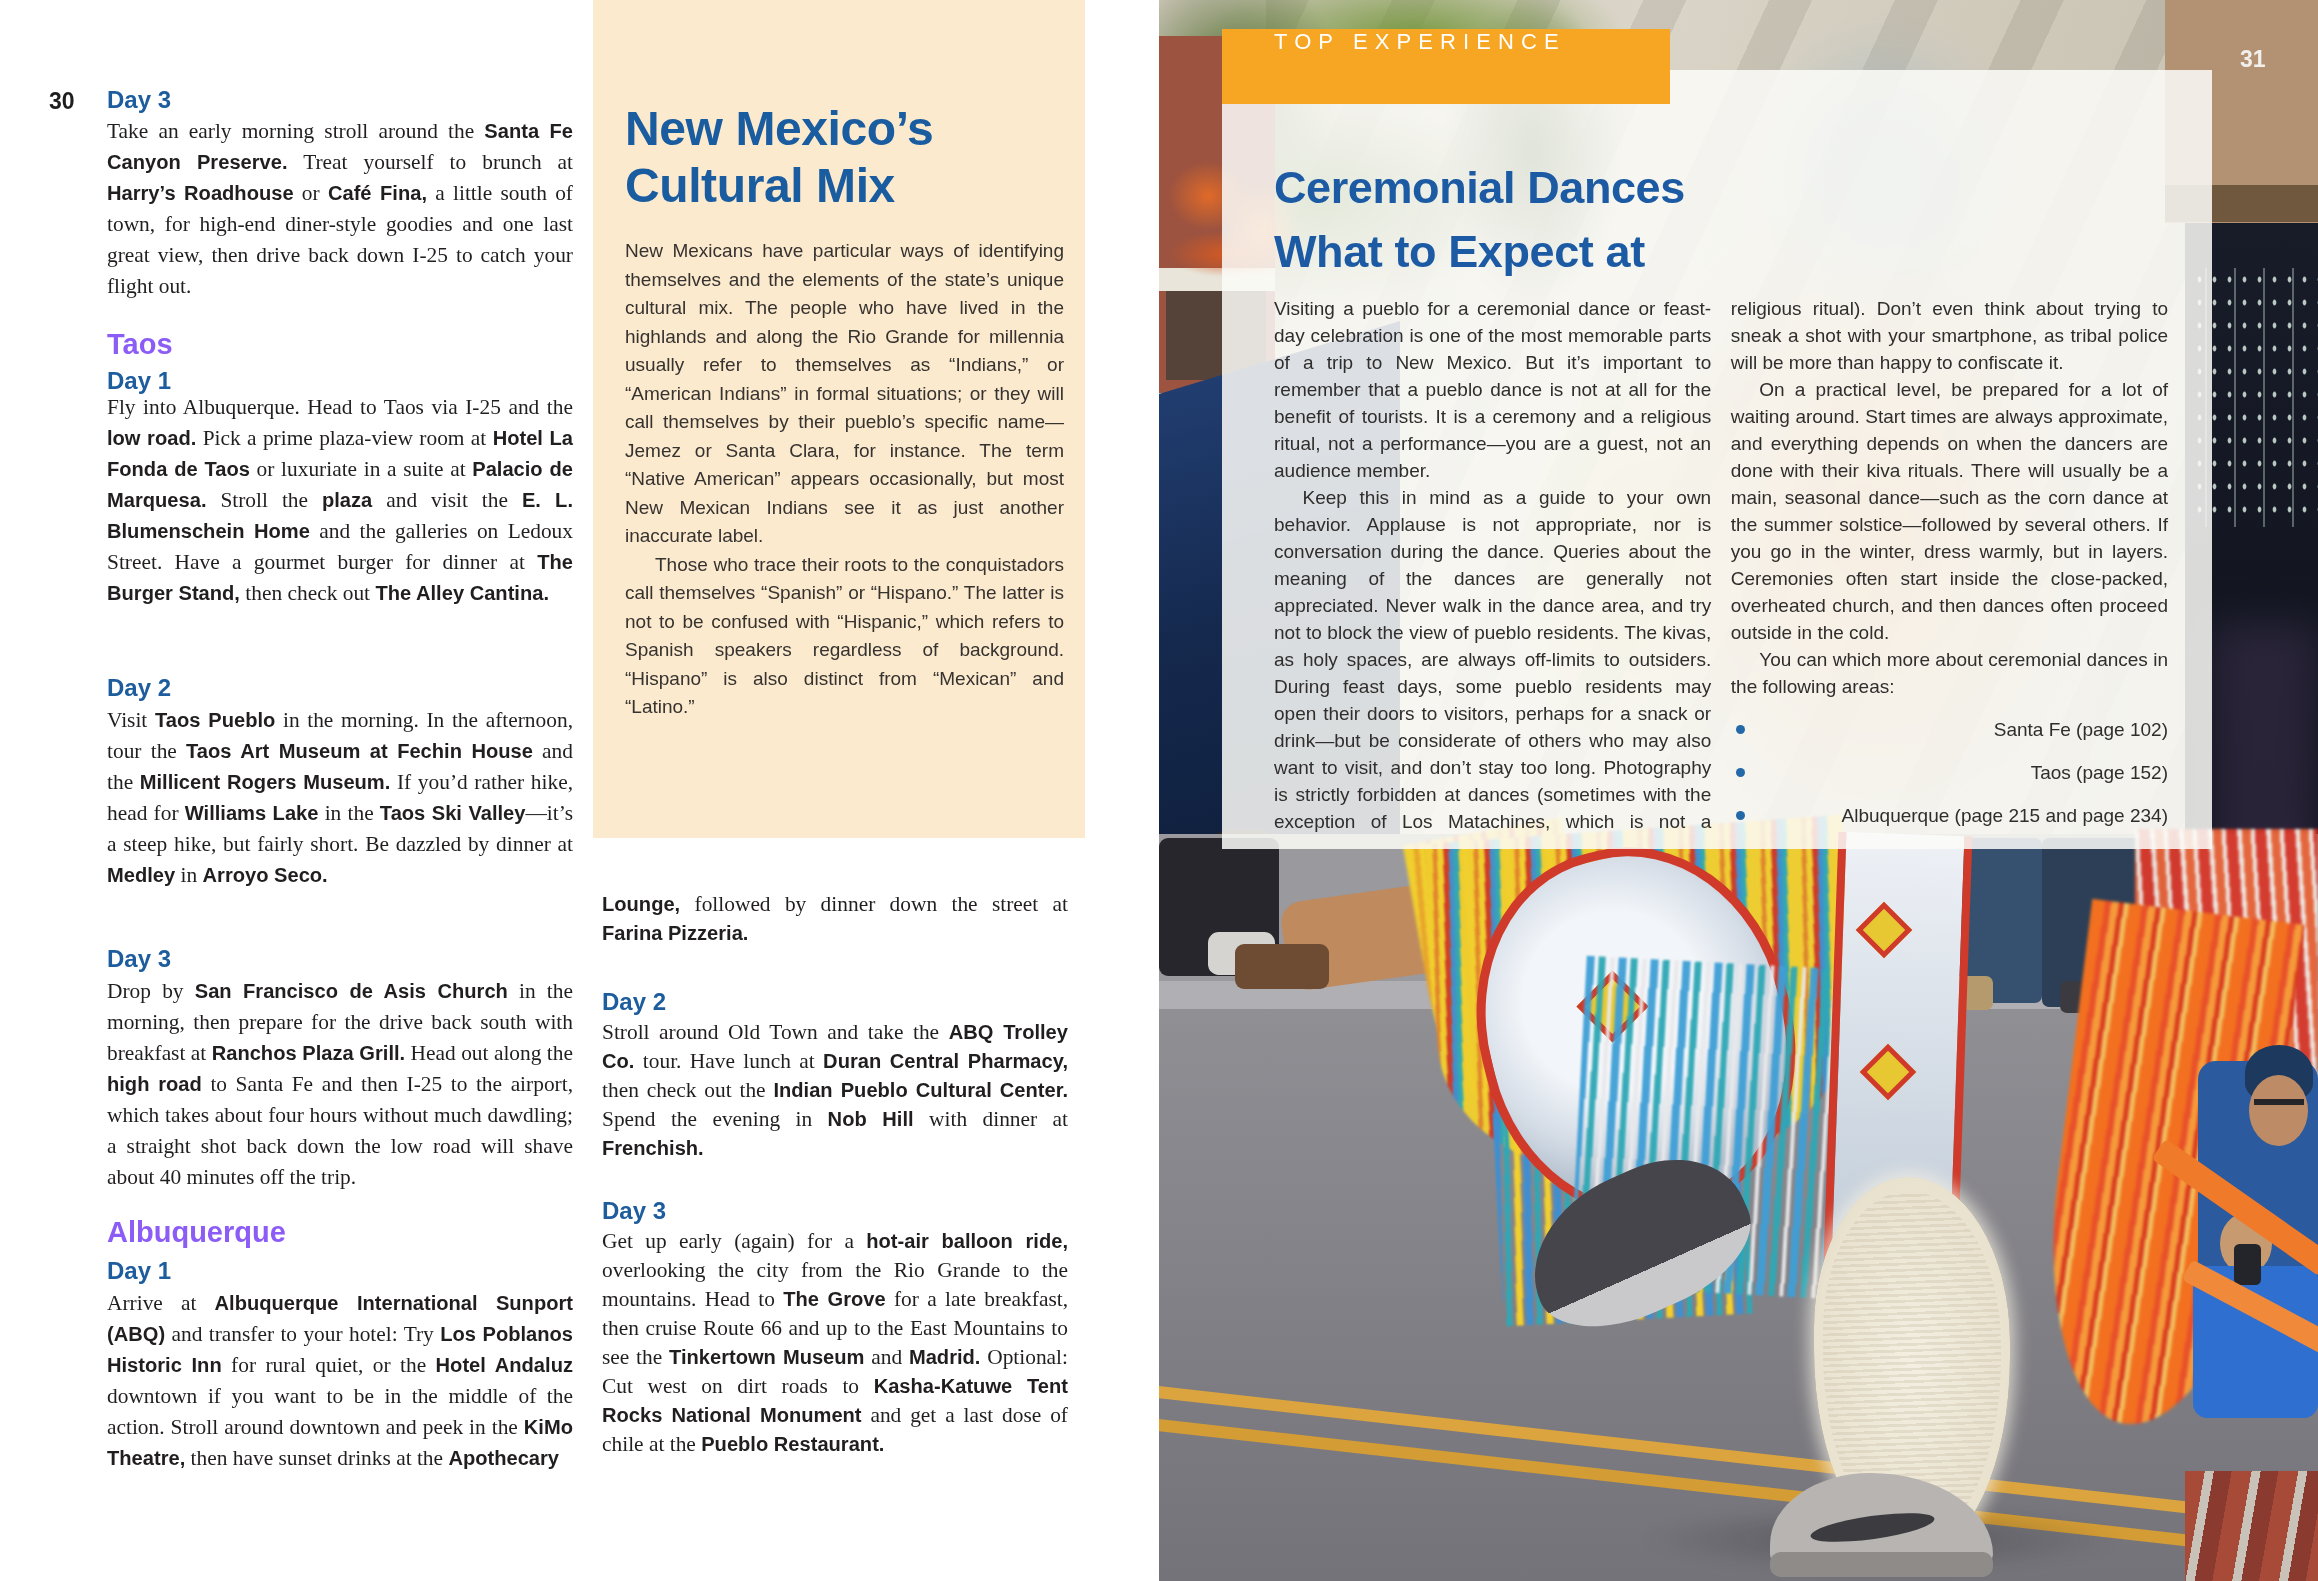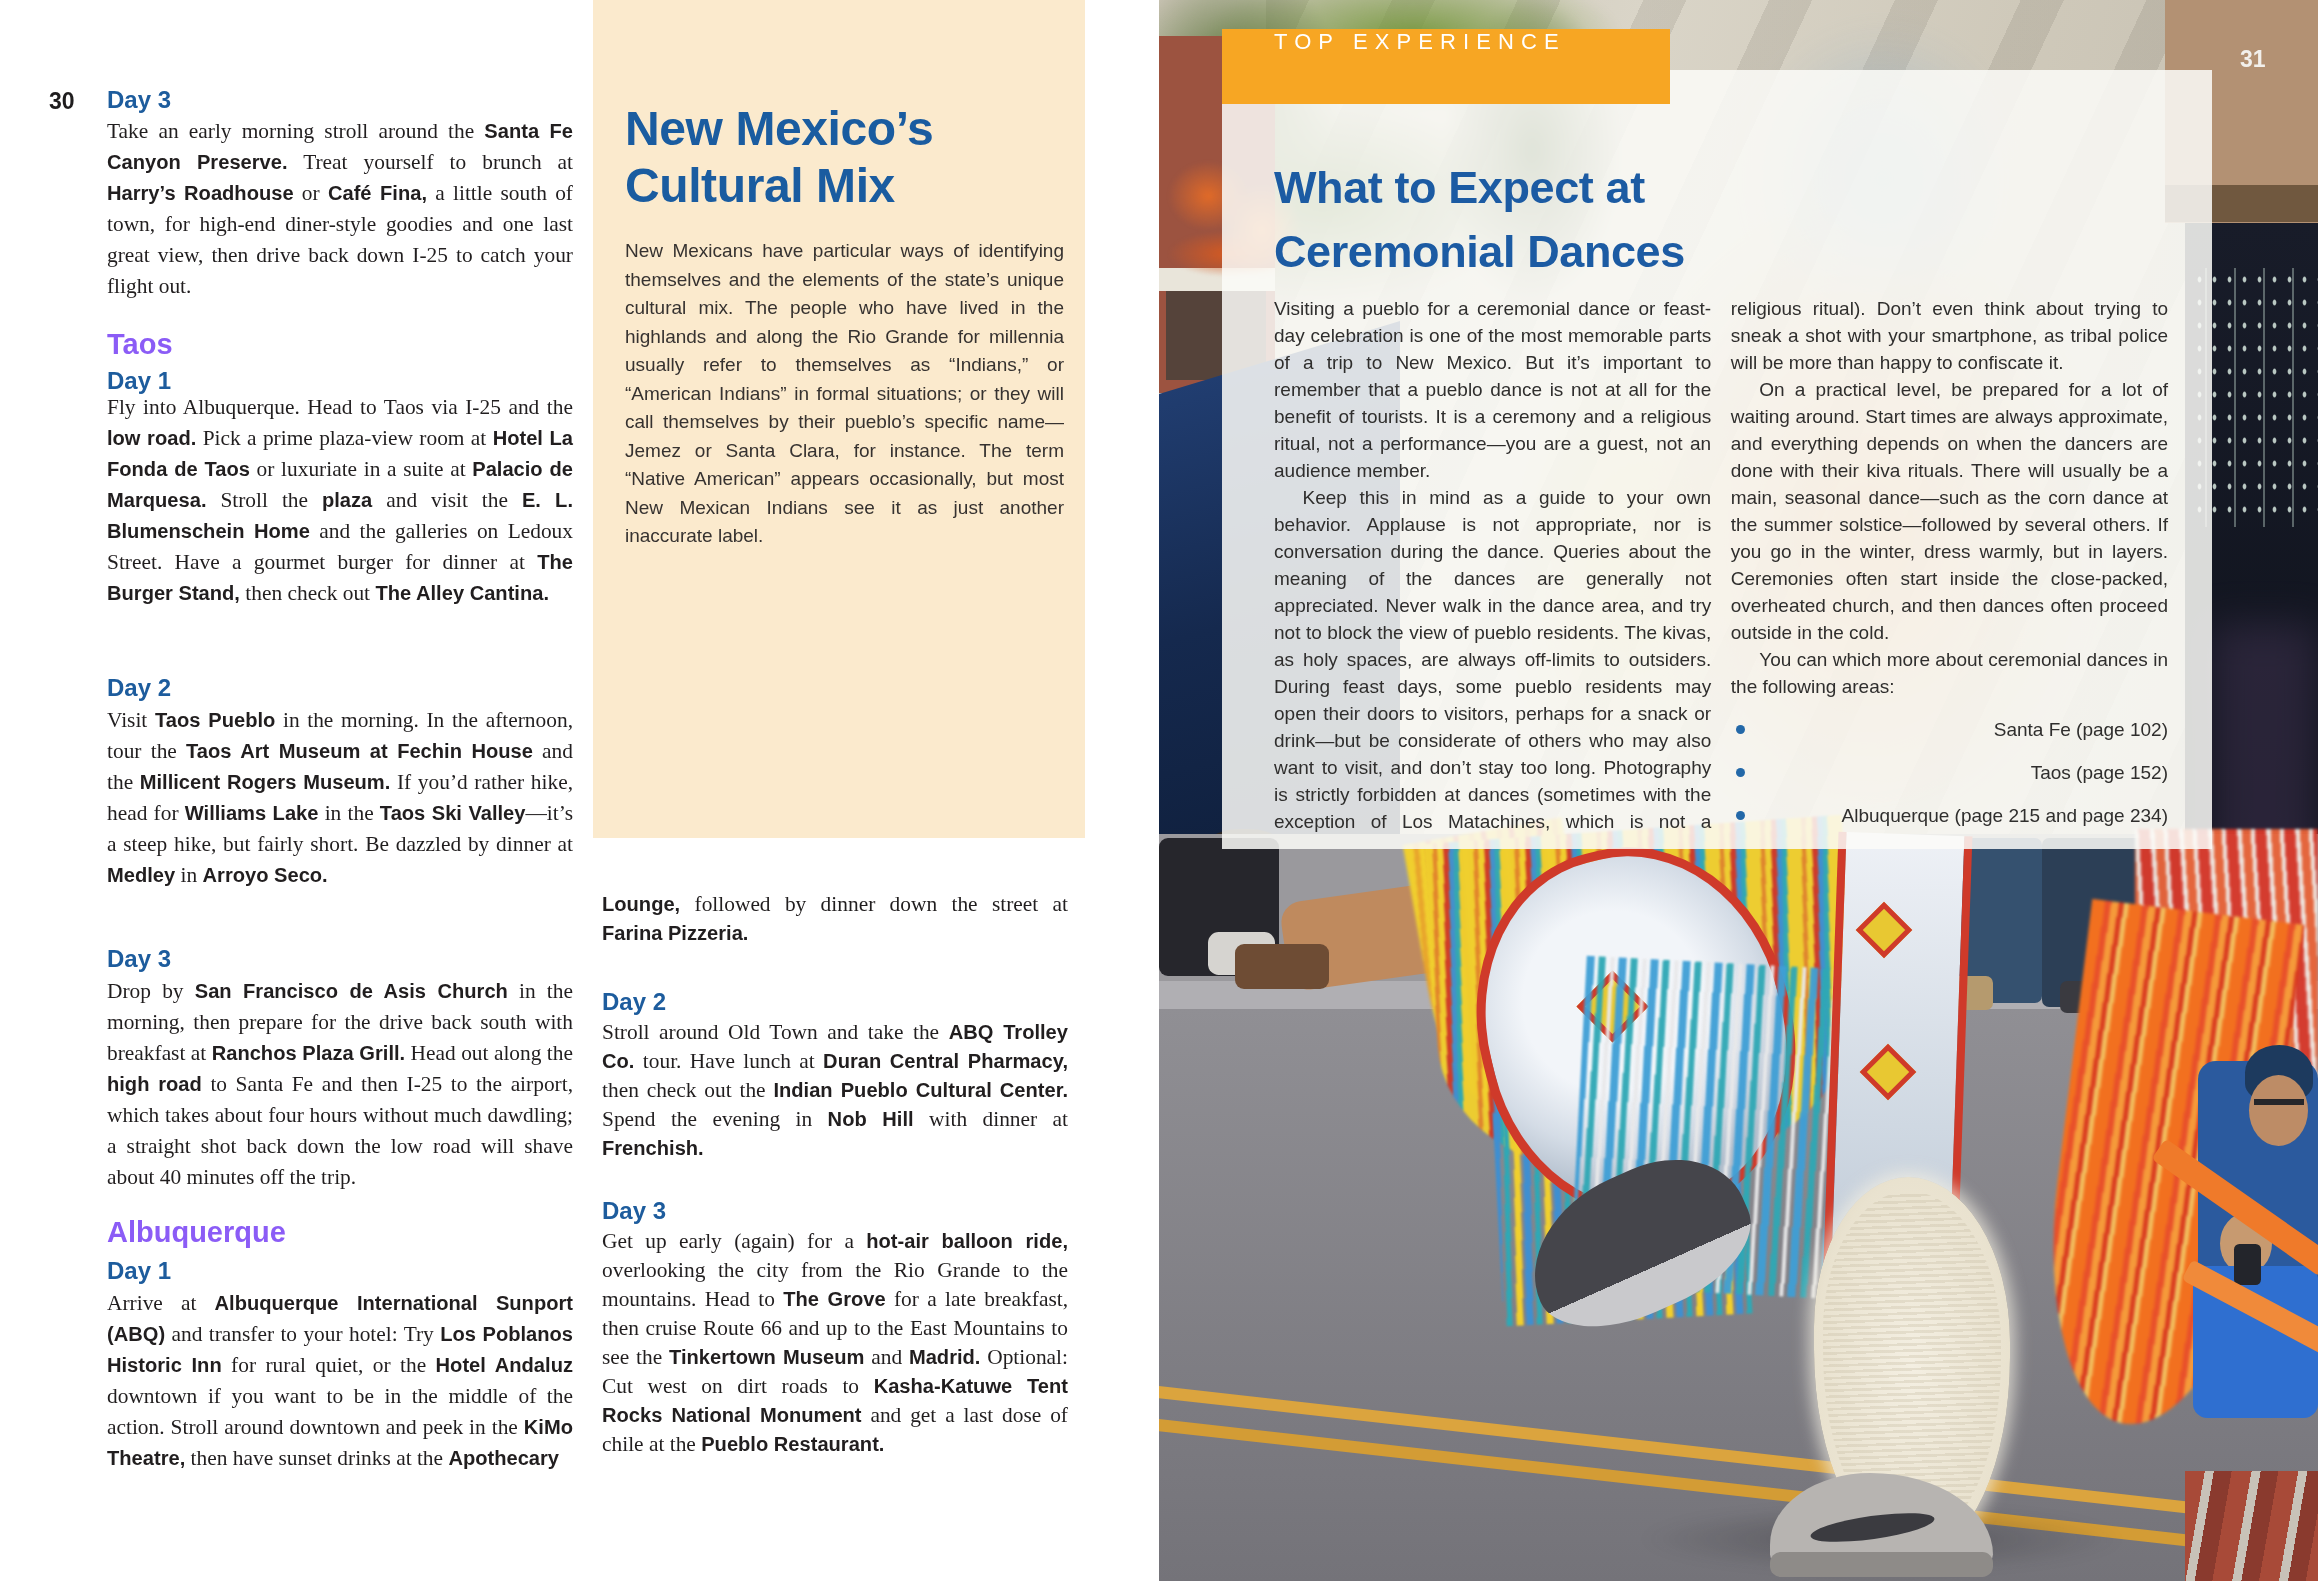--- a/index.html
+++ b/index.html
@@ -147,20 +147,21 @@
     <div class="bp p-tday3">Drop by <b>San Francisco de Asis Church</b> in the morning, then prepare for the drive back south with breakfast at <b>Ranchos Plaza Grill.</b> Head out along the <b>high road</b> to Santa Fe and then I-25 to the airport, which takes about four hours without much dawdling; a straight shot back down the low road will shave about 40 minutes off the trip.</div>
     <div class="sec h-abq">Albuquerque</div>
     <div class="day h-aday1">Day 1</div>
     <div class="bp p-aday1">Arrive at <b>Albuquerque International Sunport (ABQ)</b> and transfer to your hotel: Try <b>Los Poblanos Historic Inn</b> for rural quiet, or the <b>Hotel Andaluz</b> downtown if you want to be in the middle of the action. Stroll around downtown and peek in the <b>KiMo Theatre,</b> then have sunset drinks at the <b>Apothecary</b></div>
   </div>
 
   <div class="cream">
     <div class="cream-title">New Mexico’s Cultural Mix</div>
     <div class="cream-body">
       <p>New Mexicans have particular ways of identifying themselves and the elements of the state’s unique cultural mix. The people who have lived in the highlands and along the Rio Grande for millennia usually refer to themselves as “Indians,” or “American Indians” in formal situations; or they will call themselves by their pueblo’s specific name—Jemez or Santa Clara, for instance. The term “Native American” appears occasionally, but most New Mexican Indians see it as just another inaccurate label.</p>
+      <p>Those who trace their roots to the conquistadors call themselves “Spanish” or “Hispano.” The latter is not to be confused with “Hispanic,” which refers to Spanish speakers regardless of background. “Hispano” is also distinct from “Mexican” and “Latino.”</p>
     </div>
   </div>
 
   <div class="col-wrap c2">
     <div class="bp p-cont"><b>Lounge,</b> followed by dinner down the street at <b>Farina Pizzeria.</b></div>
     <div class="day h-aday2">Day 2</div>
     <div class="bp p-aday2">Stroll around Old Town and take the <b>ABQ Trolley Co.</b> tour. Have lunch at <b>Duran Central Pharmacy,</b> then check out the <b>Indian Pueblo Cultural Center.</b> Spend the evening in <b>Nob Hill</b> with dinner at <b>Frenchish.</b></div>
     <div class="day h-aday3">Day 3</div>
     <div class="bp p-aday3">Get up early (again) for a <b>hot-air balloon ride,</b> overlooking the city from the Rio Grande to the mountains. Head to <b>The Grove</b> for a late breakfast, then cruise Route 66 and up to the East Mountains to see the <b>Tinkertown Museum</b> and <b>Madrid.</b> Optional: Cut west on dirt roads to <b>Kasha-Katuwe Tent Rocks National Monument</b> and get a last dose of chile at the <b>Pueblo Restaurant.</b></div>
   </div>
@@ -225,22 +226,22 @@
     <div class="ph br-childface"></div>
     <div class="ph br-childbody"></div>
     <div class="ph br-phone"></div>
     <div class="ph br-rib1"></div>
     <div class="ph br-rib2"></div>
     <div class="ph br-blanket"></div>
   </div>
 
   <div class="overlay">
     <div class="ov-title">
+      <div>Ceremonial Dances</div>
       <div>What to Expect at</div>
-      <div>Ceremonial Dances</div>
     </div>
     <div class="ov-cols">
       <p>Visiting a pueblo for a ceremonial dance or feast-day celebration is one of the most memorable parts of a trip to New Mexico. But it’s important to remember that a pueblo dance is not at all for the benefit of tourists. It is a ceremony and a religious ritual, not a performance—you are a guest, not an audience member.</p>
       <p>Keep this in mind as a guide to your own behavior. Applause is not appropriate, nor is conversation during the dance. Queries about the meaning of the dances are generally not appreciated. Never walk in the dance area, and try not to block the view of pueblo residents. The kivas, as holy spaces, are always off-limits to outsiders. During feast days, some pueblo residents may open their doors to visitors, perhaps for a snack or drink—but be considerate of others who may also want to visit, and don’t stay too long. Photography is strictly forbidden at dances (sometimes with the exception of Los Matachines, which is not a religious ritual). Don’t even think about trying to sneak a shot with your smartphone, as tribal police will be more than happy to confiscate it.</p>
       <p>On a practical level, be prepared for a lot of waiting around. Start times are always approximate, and everything depends on when the dancers are done with their kiva rituals. There will usually be a main, seasonal dance—such as the corn dance at the summer solstice—followed by several others. If you go in the winter, dress warmly, but in layers. Ceremonies often start inside the close-packed, overheated church, and then dances often proceed outside in the cold.</p>
       <p>You can which more about ceremonial dances in the following areas:</p>
       <div class="blt"><span class="dot"></span><span>Santa Fe (page 102)</span></div>
       <div class="blt"><span class="dot"></span><span>Taos (page 152)</span></div>
       <div class="blt"><span class="dot"></span><span>Albuquerque (page 215 and page 234)</span></div>
     </div>

